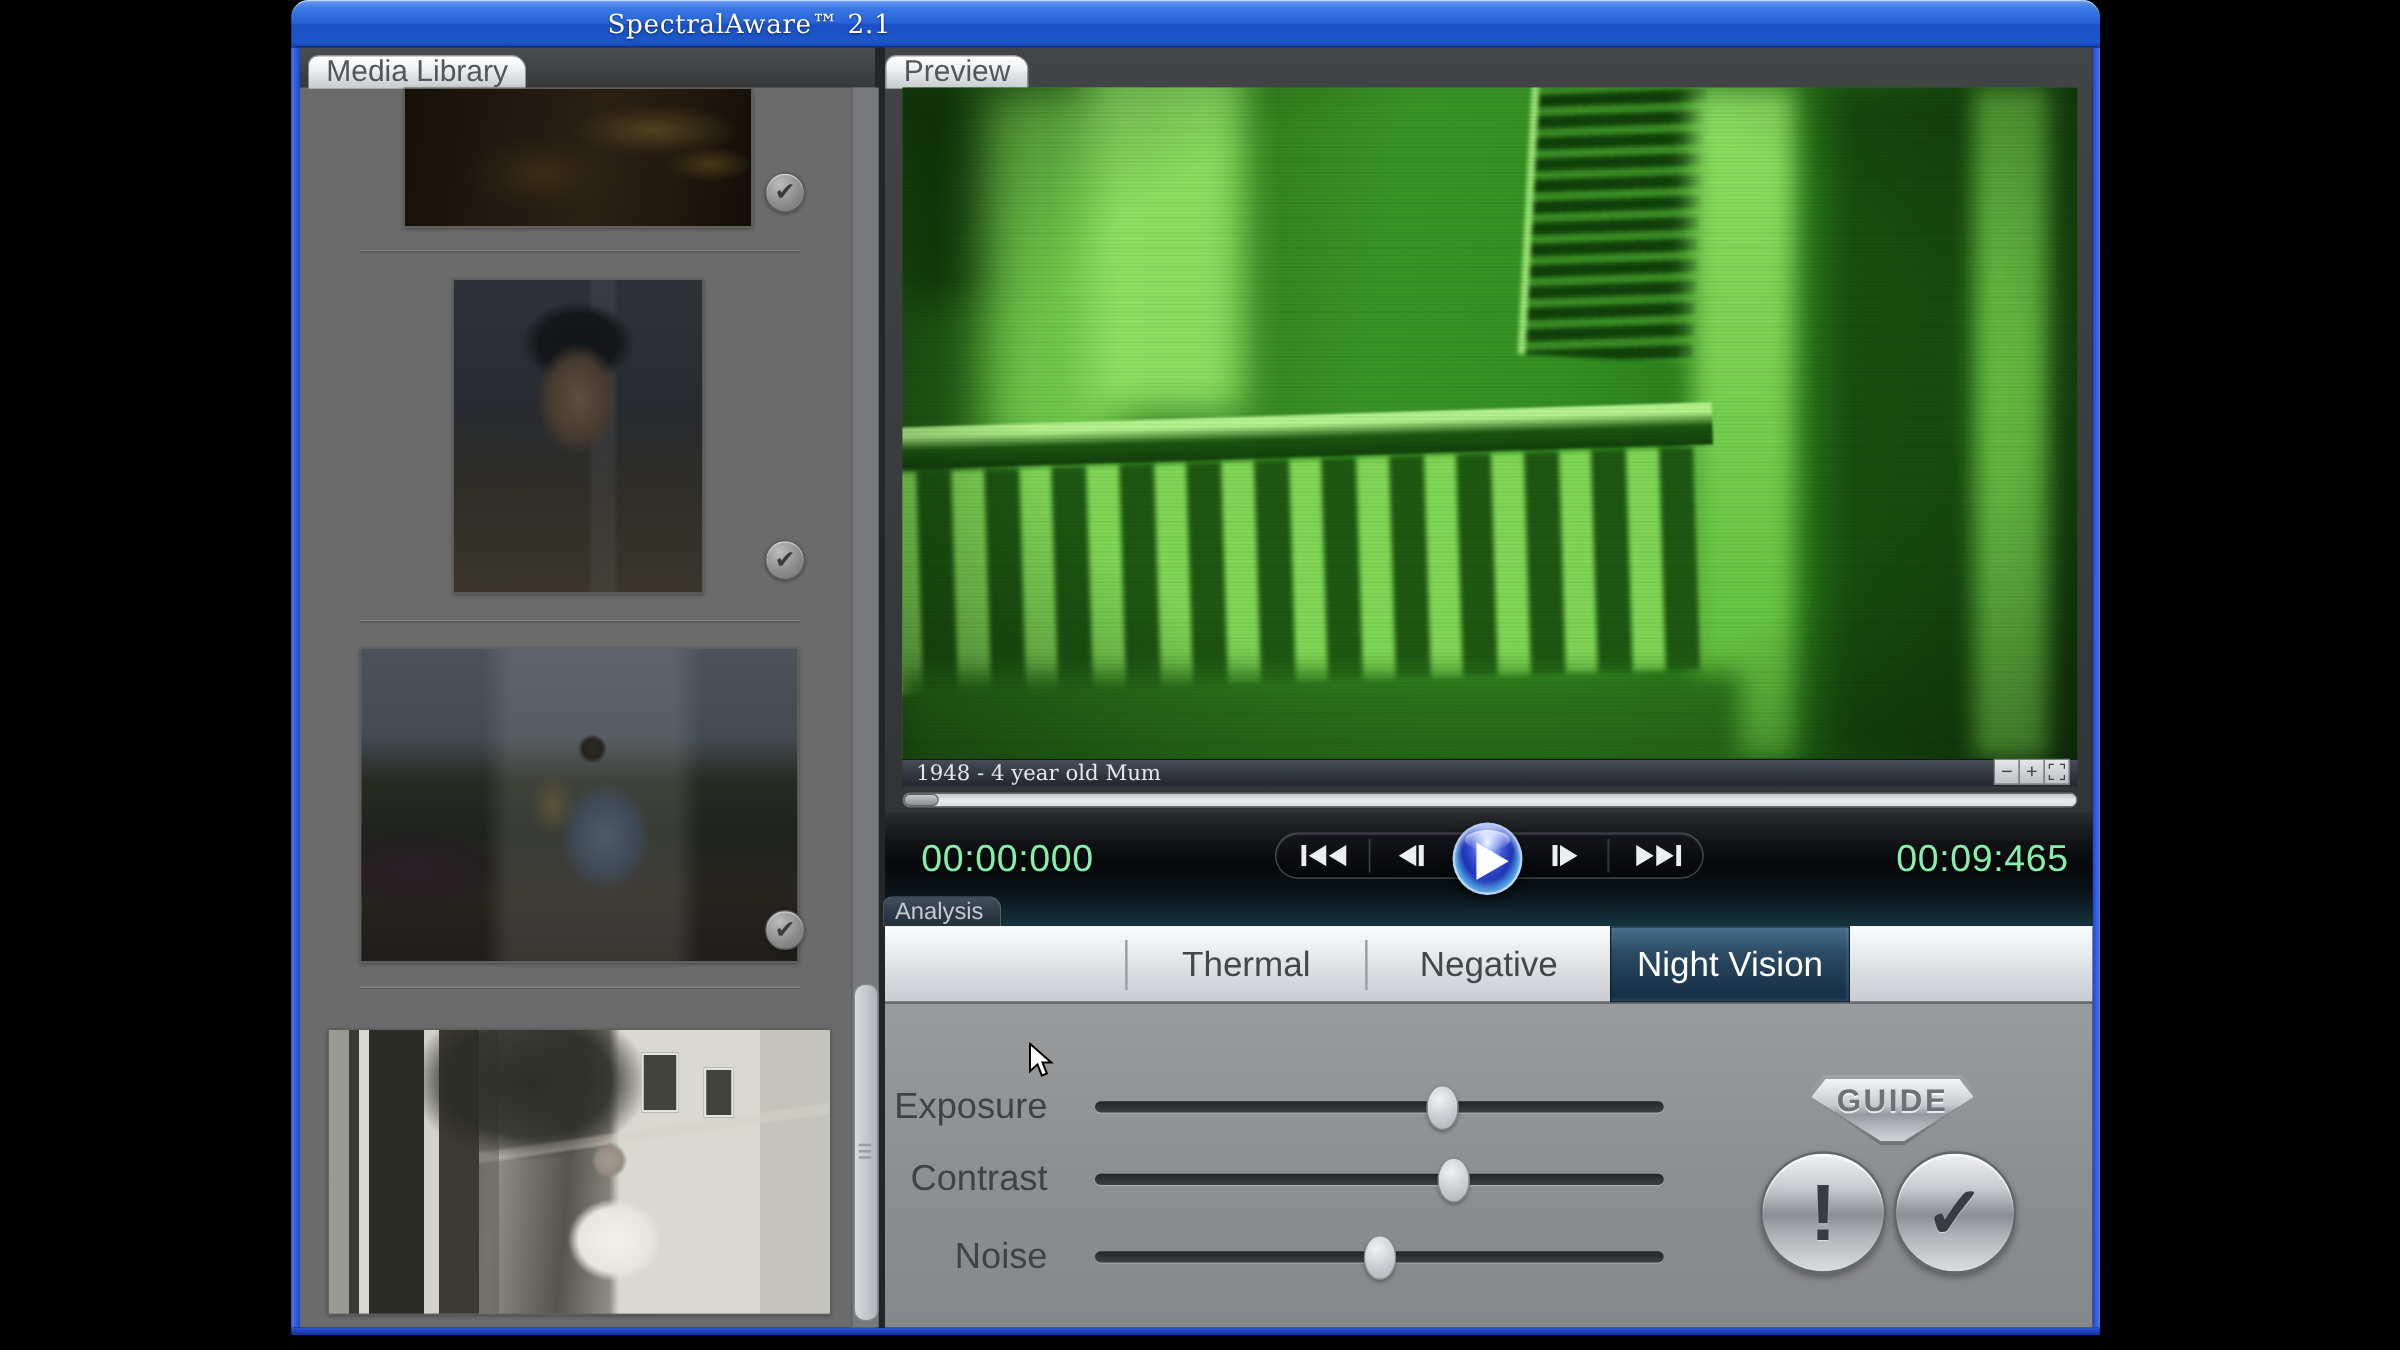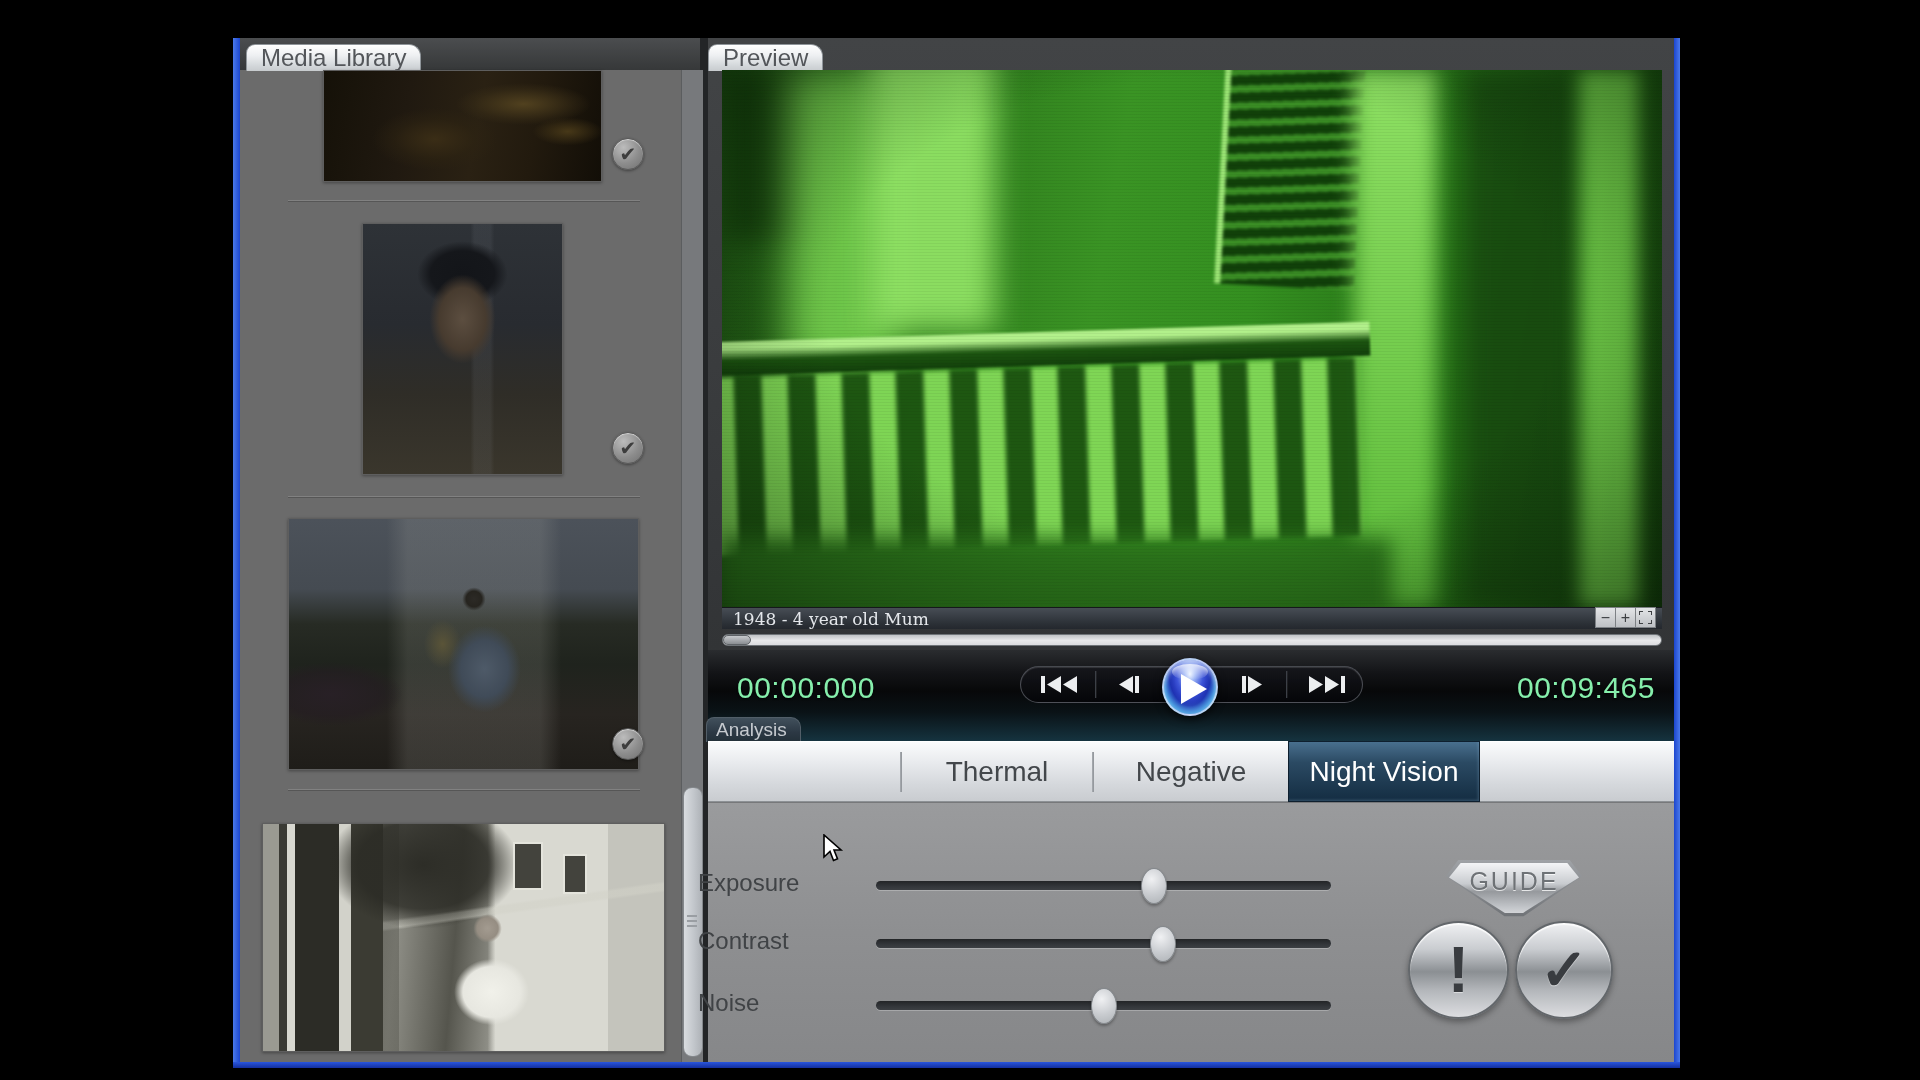--- a/index.html
+++ b/index.html
@@ -130,51 +130,54 @@
   .an-strip{left:708px;top:741px;width:966px;height:61px;
     background:linear-gradient(180deg,#fbfcfd 0%,#e9ebee 35%,#d5d8dc 72%,#c9ccd0 100%);
     border-bottom:1px solid #8d9195;box-shadow:inset 0 1px 0 #fff;box-sizing:border-box;}
   .mode{top:741px;height:61px;color:#43474b;font-size:28px;display:flex;align-items:center;justify-content:center;}
   .mode.selected{background:linear-gradient(180deg,#4a7190 0%,#2b4a63 35%,#132c41 100%);color:#fff;
     box-shadow:inset 0 0 0 1px #0e1f2e, inset -2px -2px 3px rgba(160,200,230,.25);}
   .mode.loading{font-style:italic;color:#53575b;}
   .mode-sep{top:752px;width:2px;height:40px;background:linear-gradient(90deg,#a9adb2,#8e9297);}
   .an-panel{left:708px;top:802px;width:966px;height:260px;background:linear-gradient(180deg,#9a9b9d 0%,#8e8f91 50%,#868789 100%);
     border-top:1px solid #77787a;box-sizing:border-box;}
-  .s-label{height:34px;color:#404346;font-size:24px;width:140px;left:698px;}
+  .s-label{height:34px;color:#404346;font-size:29px;text-align:right;width:140px;left:698px;}
   .s-track{left:876px;width:455px;height:9px;border-radius:5px;background:linear-gradient(180deg,#232527,#33363a 60%,#3c3f43);
     box-shadow:0 1px 0 rgba(255,255,255,.25);}
   .s-thumb{width:26px;height:36px;border-radius:50%;
     background:radial-gradient(circle at 40% 30%,#f0f1f3,#c9ccd0 55%,#aeb2b6);
     border:1px solid #85898d;box-shadow:0 2px 3px rgba(0,0,0,.3);box-sizing:border-box;}
 
   .guide-outer{left:1446px;top:860px;width:136px;height:58px;
     clip-path:polygon(9% 0,91% 0,100% 28%,57% 97%,43% 97%,0 28%);
     background:linear-gradient(180deg,#9fa2a6,#6f7276);}
   .guide-inner{position:absolute;left:3px;top:3px;right:3px;bottom:3px;
     clip-path:polygon(9% 0,91% 0,100% 28%,57% 96%,43% 96%,0 28%);
     background:linear-gradient(180deg,#f4f5f7 0%,#c8cbcf 40%,#96999d 55%,#c2c5c9 85%,#d8d9dc 100%);
     color:#6e7control276;display:flex;justify-content:center;}
-  .guide-text{margin-top:4px;font-size:25px;font-weight:normal;letter-spacing:2px;color:#6e7276;
+  .guide-text{margin-top:4px;font-size:25px;font-weight:bold;letter-spacing:2px;color:#6e7276;
     text-shadow:0 1px 0 rgba(255,255,255,.75);}
   .oval{width:101px;height:98px;border-radius:50%;
     background:linear-gradient(180deg,#f0f1f3 0%,#c9ccd0 28%,#8b8f93 52%,#b4b7bb 72%,#dcdde0 100%);
     border:2px solid #63676b;box-shadow:0 3px 6px rgba(0,0,0,.35), inset 0 2px 1px rgba(255,255,255,.8);
     box-sizing:border-box;display:flex;align-items:center;justify-content:center;
     color:#393c40;text-shadow:0 1px 1px rgba(255,255,255,.55);}
   .oval-alert{left:1408px;top:921px;font-size:64px;font-weight:bold;}
   .oval-confirm{left:1515px;top:921px;width:98px;font-size:58px;font-weight:bold;}
 
   .cursor{left:822px;top:834px;}
 </style>
 </head>
 <body>
 
 <div class="stage">
 
+  <div class="abs titlebar">
+    <div class="abs title-text">SpectralAware™ 2.1</div>
+  </div>
   <div class="abs win-border wb-left"></div>
   <div class="abs win-border wb-right"></div>
   <div class="abs win-border wb-bottom"></div>
   <div class="abs content-bg"></div>
 
   <div class="abs tabstrip"></div>
   <div class="abs panel-sep"></div>
 
   <div class="abs ml-panel"></div>
   <div class="abs tab tab-ml">

